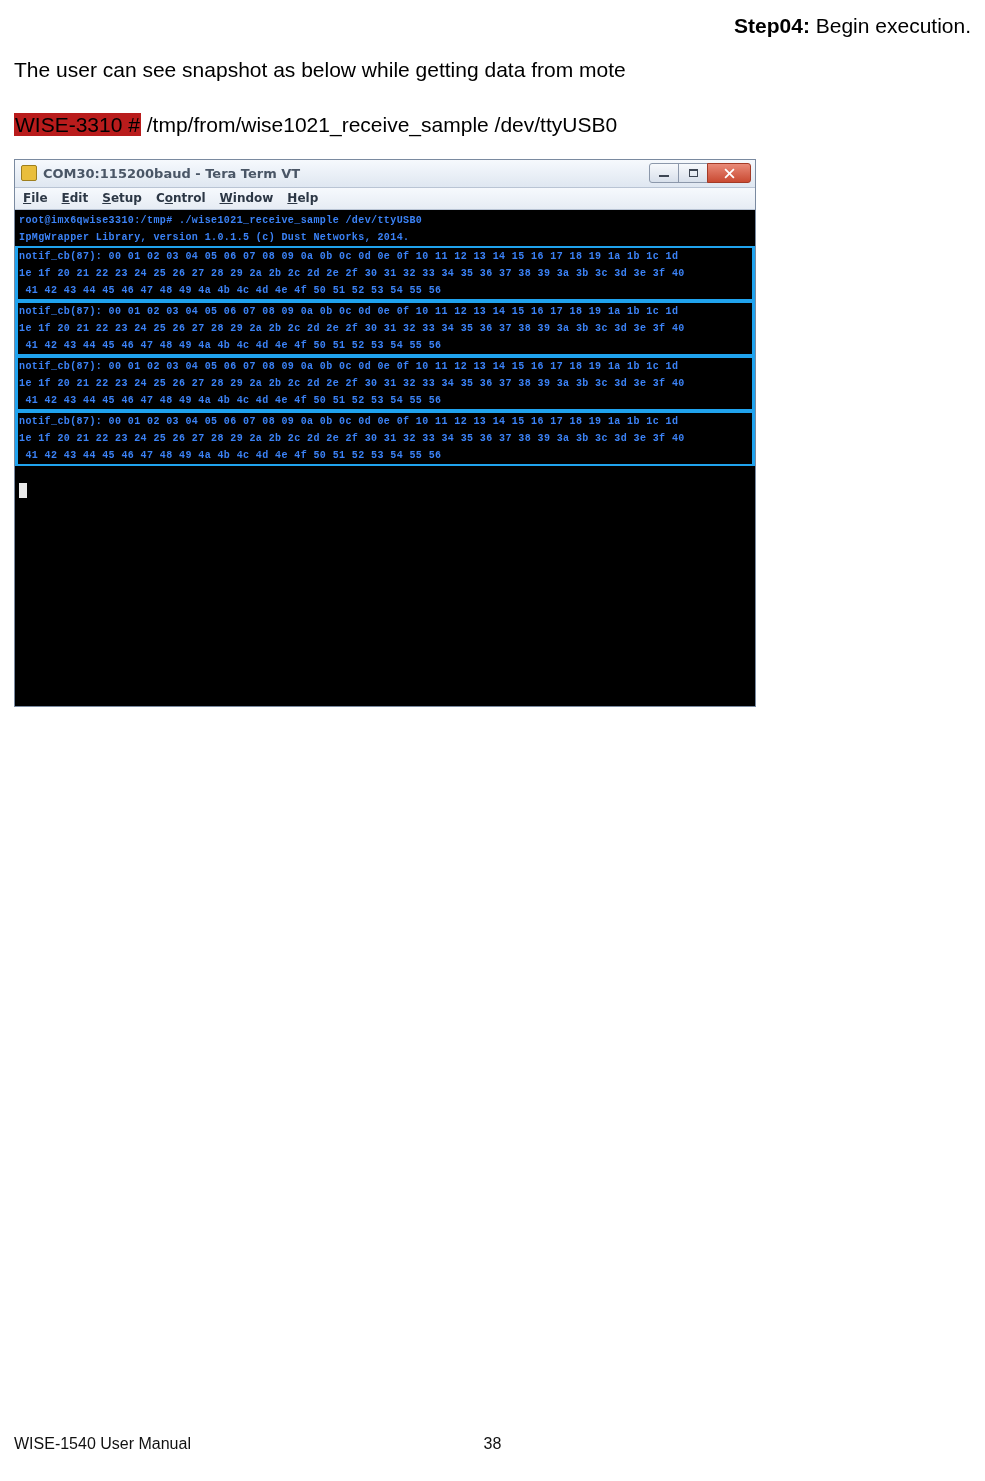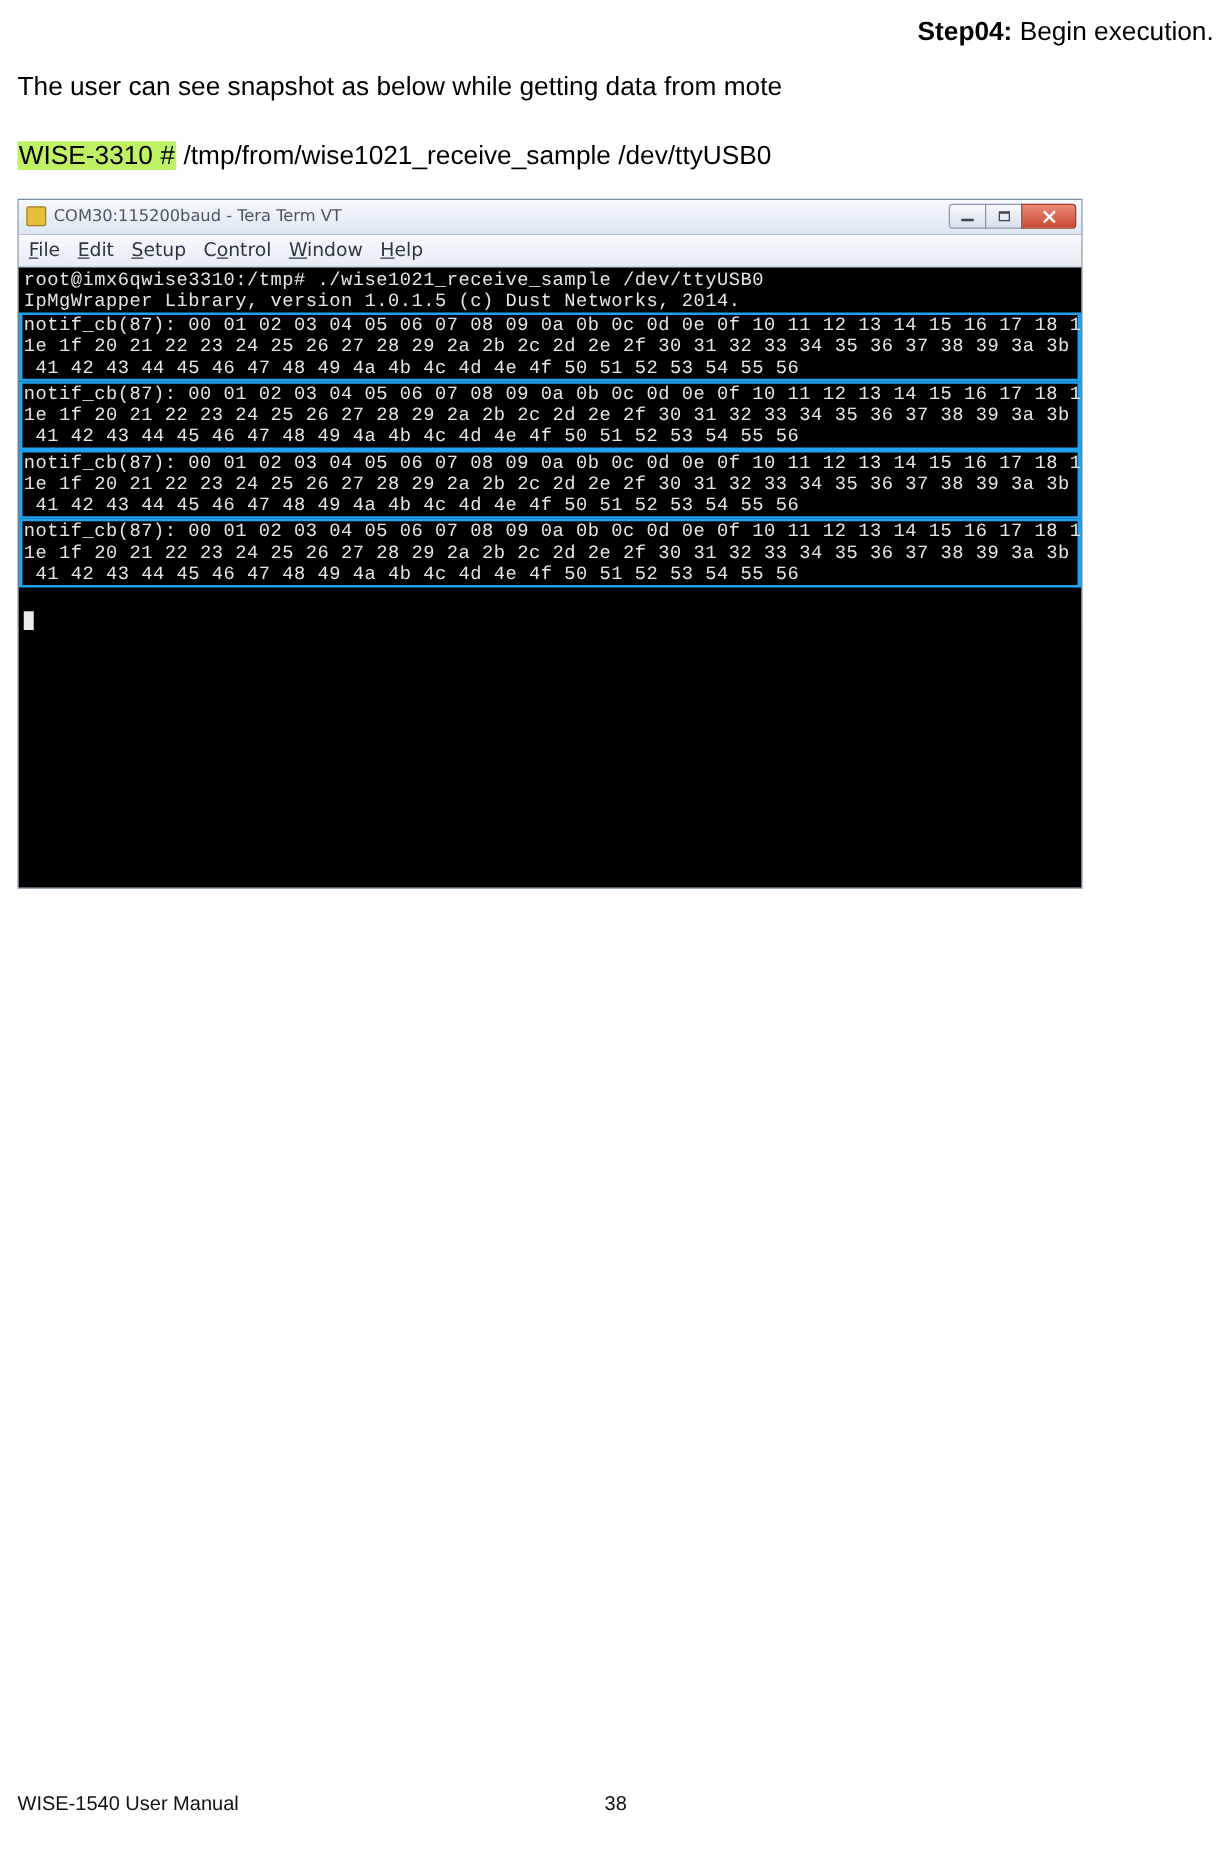--- a/index.html
+++ b/index.html
@@ -11,30 +11,31 @@
     color: #000;
     position: relative;
     padding: 12px 14px 0 14px;
   }
 
   .step-line { font-size: 21px; line-height: 1.35; text-align: right; }
   .step-line b { font-weight: bold; }
   .desc-line { font-size: 21px; line-height: 1.35; margin-top: 16px; }
 
   .cmd-line { font-size: 21px; margin-top: 28px; }
-  .hl { background: #bef264; color: #000; padding: 0 1px; }
+  .hl { background: #b91c1c; color: #000; padding: 0 1px; }
 
   
   .win {
     margin-top: 22px;
-    width: 852px;
+    width: 742px;
     border: 1px solid #7a8aa0;
     background: linear-gradient(#f3f6fb, #dde5f0);
     box-shadow: 0 0 0 1px #c9d2e0 inset;
     font-family: "DejaVu Sans", Tahoma, sans-serif;
+    font-weight: bold;
   }
   .titlebar {
     display: flex;
     align-items: center;
     height: 28px;
     padding: 0 4px 0 6px;
     background: linear-gradient(#f6f9fd, #dfe7f1);
     border-bottom: 1px solid #b9c4d4;
     font-size: 13px;
     color: #4a5666;
@@ -63,30 +64,30 @@
   .win-btn.close svg { width: 11px; height: 11px; }
   .win-btn.max .sq { width: 9px; height: 8px; border: 1px solid #3d4653; border-top-width: 2px; }
   .win-btn.min .bar { width: 10px; height: 0; border-top: 2px solid #3d4653; margin-top: 6px; }
 
   .menubar {
     display: flex;
     gap: 14px;
     padding: 3px 8px 4px 8px;
     background: linear-gradient(#f6f9fd, #e6ecf4);
     border-bottom: 1px solid #b9c4d4;
-    font-size: 15px;
+    font-size: 12px;
     color: #2c3745;
   }
   .menubar .menu-item .ul { text-decoration: underline; }
 
   .term-body {
     background: #000;
-    color: #e5e5e5;
+    color: #3b82f6;
     font-family: "Consolas", "Courier New", monospace;
-    font-size: 15px;
+    font-size: 10px;
     line-height: 17px;
     letter-spacing: 0.4px;
     padding: 2px 4px 4px 4px;
     height: 496px;
     overflow: hidden;
     white-space: pre;
   }
   .term-body .hlrow {
     display: block;
     border: 2px solid #20a3ee;

